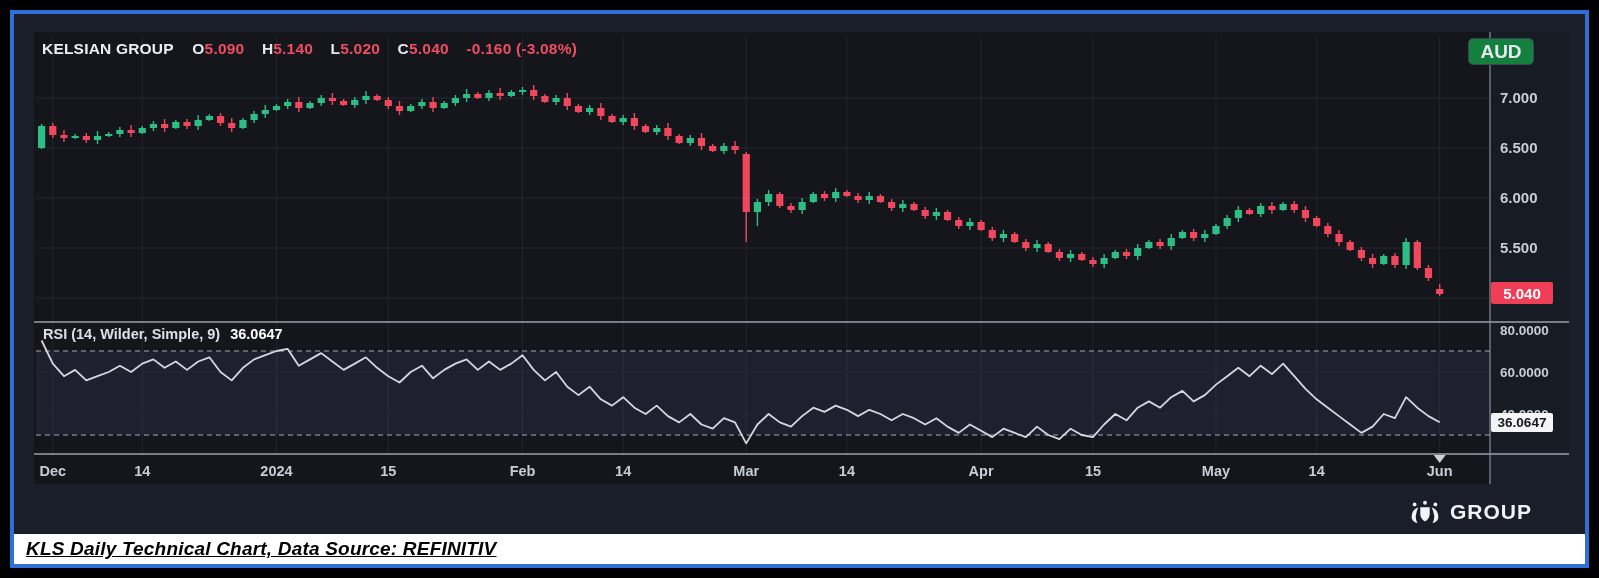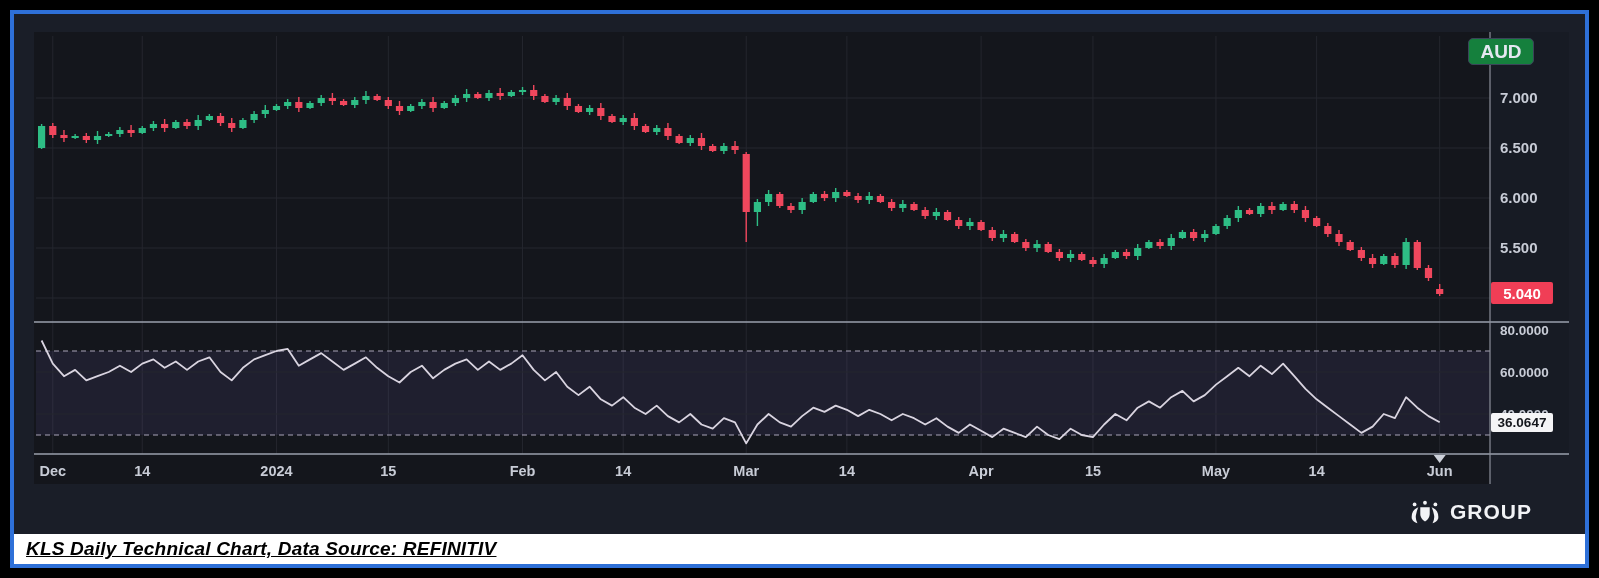--- a/index.html
+++ b/index.html
@@ -349,26 +349,37 @@
             <text x="732.2230769230769" y="462">Mar</text>
             <text x="832.8846153846154" y="462">14</text>
             <text x="967.0999999999999" y="462">Apr</text>
             <text x="1078.9461538461537" y="462">15</text>
             <text x="1201.976923076923" y="462">May</text>
             <text x="1302.6384615384616" y="462">14</text>
             <text x="1425.6692307692306" y="462">Jun</text>
           </g>
         </svg>
 
+      <div class="ohlc-header">
+        <span class="sym">KELSIAN GROUP</span>
+        <span class="lbl">O</span><span class="val">5.090</span>
+        <span class="lbl">H</span><span class="val">5.140</span>
+        <span class="lbl">L</span><span class="val">5.020</span>
+        <span class="lbl">C</span><span class="val">5.040</span>
+        <span class="val chg">-0.160 (-3.08%)</span>
+      </div>
 
       <div class="aud-badge">AUD</div>
 
       <div class="price-badge">5.040</div>
       <div class="rsi-badge">36.0647</div>
 
+      <div class="rsi-title">
+        <span class="rl">RSI (14, Wilder, Simple, 9)</span><span class="rv">36.0647</span>
+      </div>
 
       <div class="lseg">
         <span style="display:inline-flex;">
           <svg width="34" height="26" viewBox="0 0 36 26" fill="#f2f3f6">
             <circle cx="7" cy="5" r="2"></circle>
               <circle cx="18" cy="3.2" r="2"></circle>
               <circle cx="29" cy="5" r="2"></circle>
             <path d="M13 8 h10 v7 q0 5 -5 8 q-5 -3 -5 -8 z"></path>
             <path d="M11 8 q-8 3 -7 12 q1.5 4 6 5 q-2.5 -5 -1.5 -9 q0.5 -4 2.5 -8 z"></path>
             <path d="M25 8 q8 3 7 12 q-1.5 4 -6 5 q2.5 -5 1.5 -9 q-0.5 -4 -2.5 -8 z"></path>

